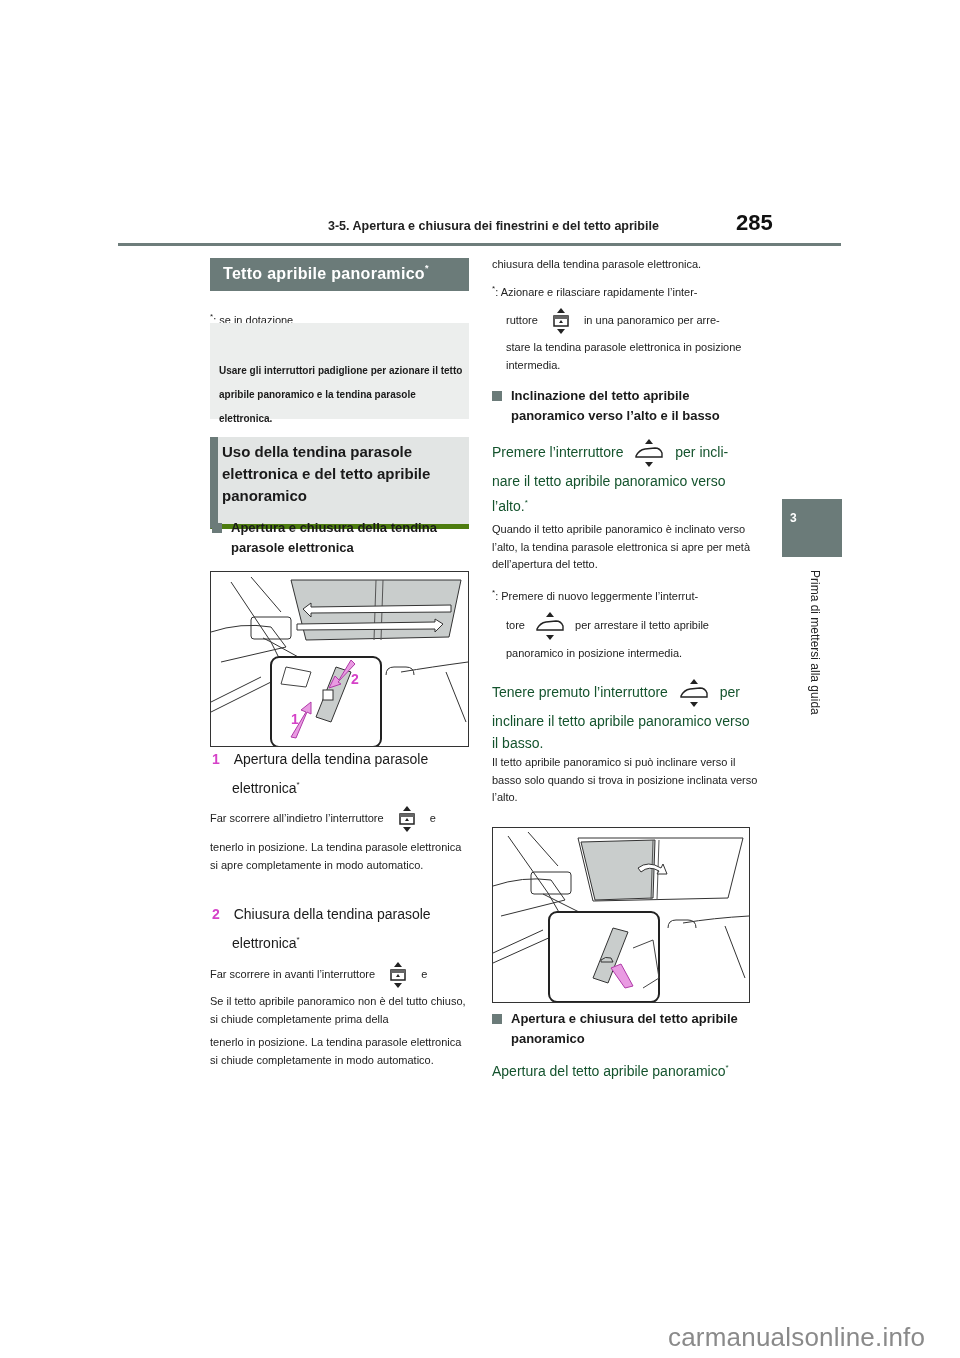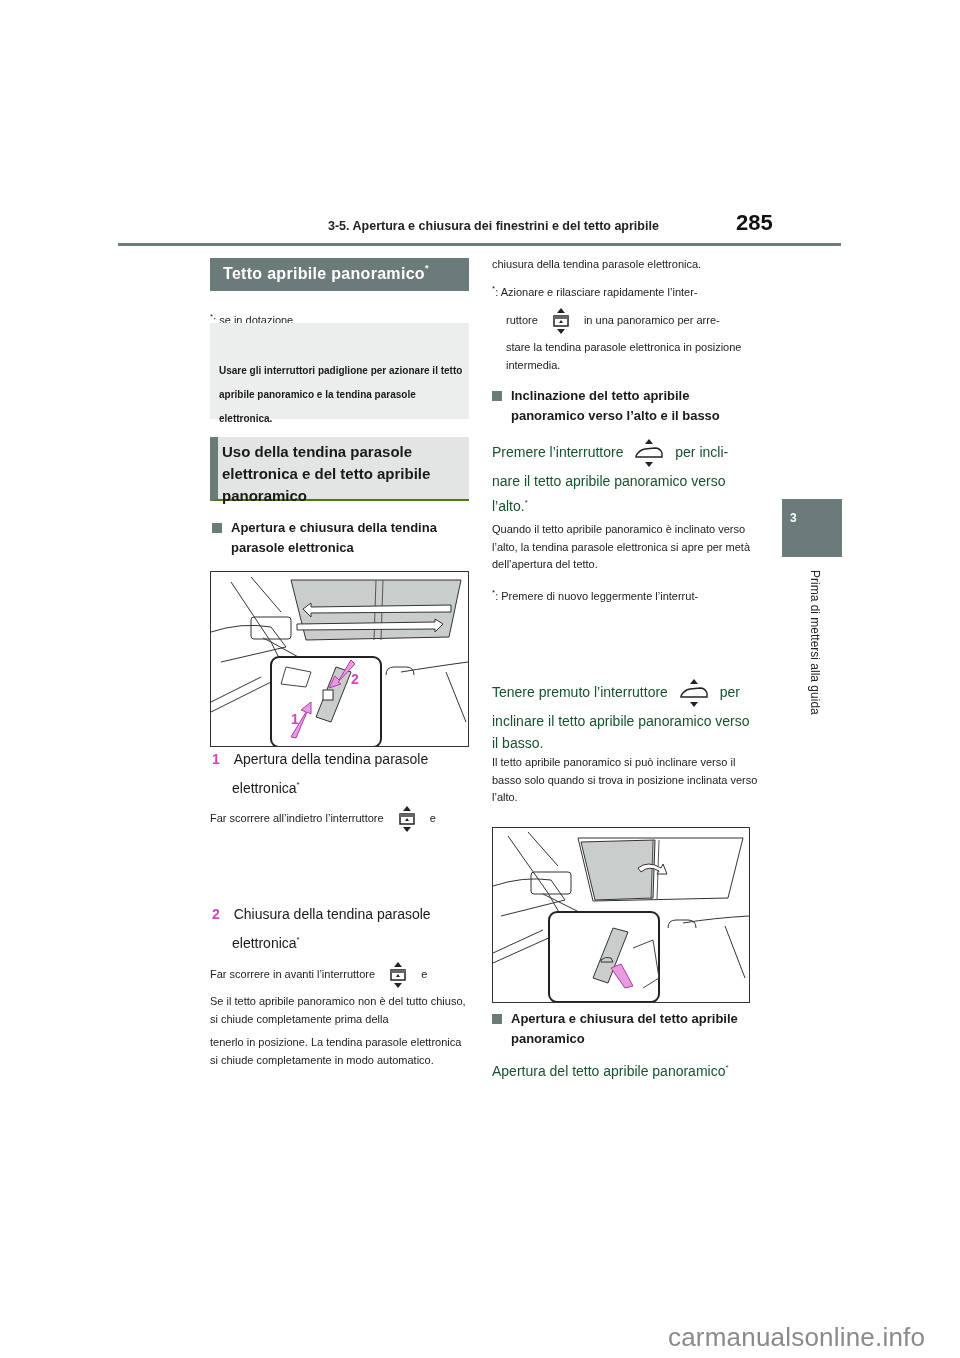--- a/index.html
+++ b/index.html
@@ -14,21 +14,21 @@
   .side-label { left:808px; top:570px; writing-mode:vertical-rl; font-size:12px; color:#222; white-space:nowrap; }
 
   .sec-bar { left:210px; top:258px; width:259px; height:33px; background:#6b7b79; color:#fff;
              font-weight:bold; font-size:16px; letter-spacing:0.3px; }
   .sec-bar .t { position:absolute; left:13px; top:7px; white-space:nowrap; }
   .sec-bar sup { font-size:9px; vertical-align:top; position:relative; top:-2px; }
   .note { font-size:11px; color:#222; }
   .note sup { font-size:8px; }
   .intro { left:210px; top:323px; width:259px; height:96px; background:#eceeed; }
   .intro .t { position:absolute; left:9px; top:4px; width:245px; font-weight:bold; font-size:10px; line-height:24px;margin-top:32px; }
-  .h2 { left:210px; top:437px; width:259px; height:64px; background:#e2e5e4; border-left:8px solid #6b7b79; box-sizing:border-box; border-bottom:2px solid #4d7c0f; }
+  .h2 { left:210px; top:437px; width:259px; height:92px; background:#e2e5e4; border-left:8px solid #6b7b79; box-sizing:border-box; border-bottom:5px solid #4d7c0f; }
   .h2 .t { position:absolute; left:4px; top:4px; width:240px; font-weight:bold; font-size:15px; line-height:22px; }
   .h3 { font-weight:bold; font-size:13px; line-height:20px; }
   .h3 .sq { position:absolute; left:0; top:5px; width:10px; height:10px; background:#6b7b79; }
   .h3 .t { position:absolute; left:19px; top:0; }
   .fig { border:1px solid #333; background:#fff; overflow:hidden; }
   .num { color:#d542c8; font-weight:bold; }
   .item { font-size:14px; line-height:26px; }
   .body-s { font-size:11px; line-height:17.5px; color:#222; }
   .body-m { font-size:14px; line-height:22px; color:#14532d; }
   .icon-sw { display:inline-block; width:20px; height:28px; vertical-align:middle; margin:0 10px; }
@@ -106,20 +106,21 @@
 <div class="abs body-s" style="left:210px; top:805px; width:262px;">
   <span>Far scorrere all’indietro l’interruttore</span>
   <svg class="icon-sw" viewBox="0 0 20 28">
     <path d="M10 1 L14 6 L6 6 Z" fill="#222"></path>
     <rect x="3" y="9" width="14" height="10" fill="none" stroke="#222" stroke-width="1.5"></rect>
     <rect x="3" y="9" width="14" height="3" fill="#666"></rect>
     <path d="M10 13 L12 16 L8 16 Z" fill="#222"></path>
     <path d="M10 27 L14 22 L6 22 Z" fill="#222"></path>
   </svg>
   <span>e</span><br>
+  <div style="margin-top:6px;">tenerlo in posizione. La tendina parasole elettronica si apre completamente in modo automatico.</div>
 </div>
 
 <div class="abs item" style="left:212px; top:901px; width:260px;">
   <span class="num">2</span>
   <span style="margin-left:10px;">Chiusura della tendina parasole</span><br>
   <span style="margin-left:20px;">elettronica</span><sup class="ast">*</sup>
 </div>
 <div class="abs body-s" style="left:210px; top:961px; width:262px;">
   <span>Far scorrere in avanti l’interruttore</span>
   <svg class="icon-sw" viewBox="0 0 20 28">
@@ -165,20 +166,30 @@
     <path d="M16 29 L20 24 L12 24 Z" fill="#222"></path>
   </svg>
   <span>per incli-</span>
   <div style="margin-top:2px;"><span>nare il tetto apribile panoramico verso l’alto.</span><sup class="ast">*</sup></div>
 </div>
 
 <div class="abs body-s" style="left:492px; top:521px; width:270px;">Quando il tetto apribile panoramico è inclinato verso l’alto, la tendina parasole elettronica si apre per metà dell’apertura del tetto.</div>
 
 <div class="abs body-s" style="left:492px; top:584px; width:270px;">
   <sup class="ast">*</sup><span>: Premere di nuovo leggermente l’interrut-</span><br>
+  <div style="margin-left:14px; margin-top:6px;">
+    <span>tore</span>
+    <svg class="icon-car" viewBox="0 0 32 30">
+      <path d="M16 1 L20 6 L12 6 Z" fill="#222"></path>
+      <path d="M3 18 Q6 12 12 11 L22 10 Q27 10 29 15 L29 19 L3 19 Z" fill="none" stroke="#222" stroke-width="1.4"></path>
+      <path d="M16 29 L20 24 L12 24 Z" fill="#222"></path>
+    </svg>
+    <span>per arrestare il tetto apribile</span>
+    <div style="margin-top:4px;">panoramico in posizione intermedia.</div>
+  </div>
 </div>
 
 <div class="abs body-m" style="left:492px; top:678px; width:262px;">
   <span>Tenere premuto l’interruttore</span>
   <svg class="icon-car" viewBox="0 0 32 30">
     <path d="M16 1 L20 6 L12 6 Z" fill="#222"></path>
     <path d="M3 18 Q6 12 12 11 L22 10 Q27 10 29 15 L29 19 L3 19 Z" fill="none" stroke="#222" stroke-width="1.4"></path>
     <path d="M16 29 L20 24 L12 24 Z" fill="#222"></path>
   </svg>
   <span>per</span>

